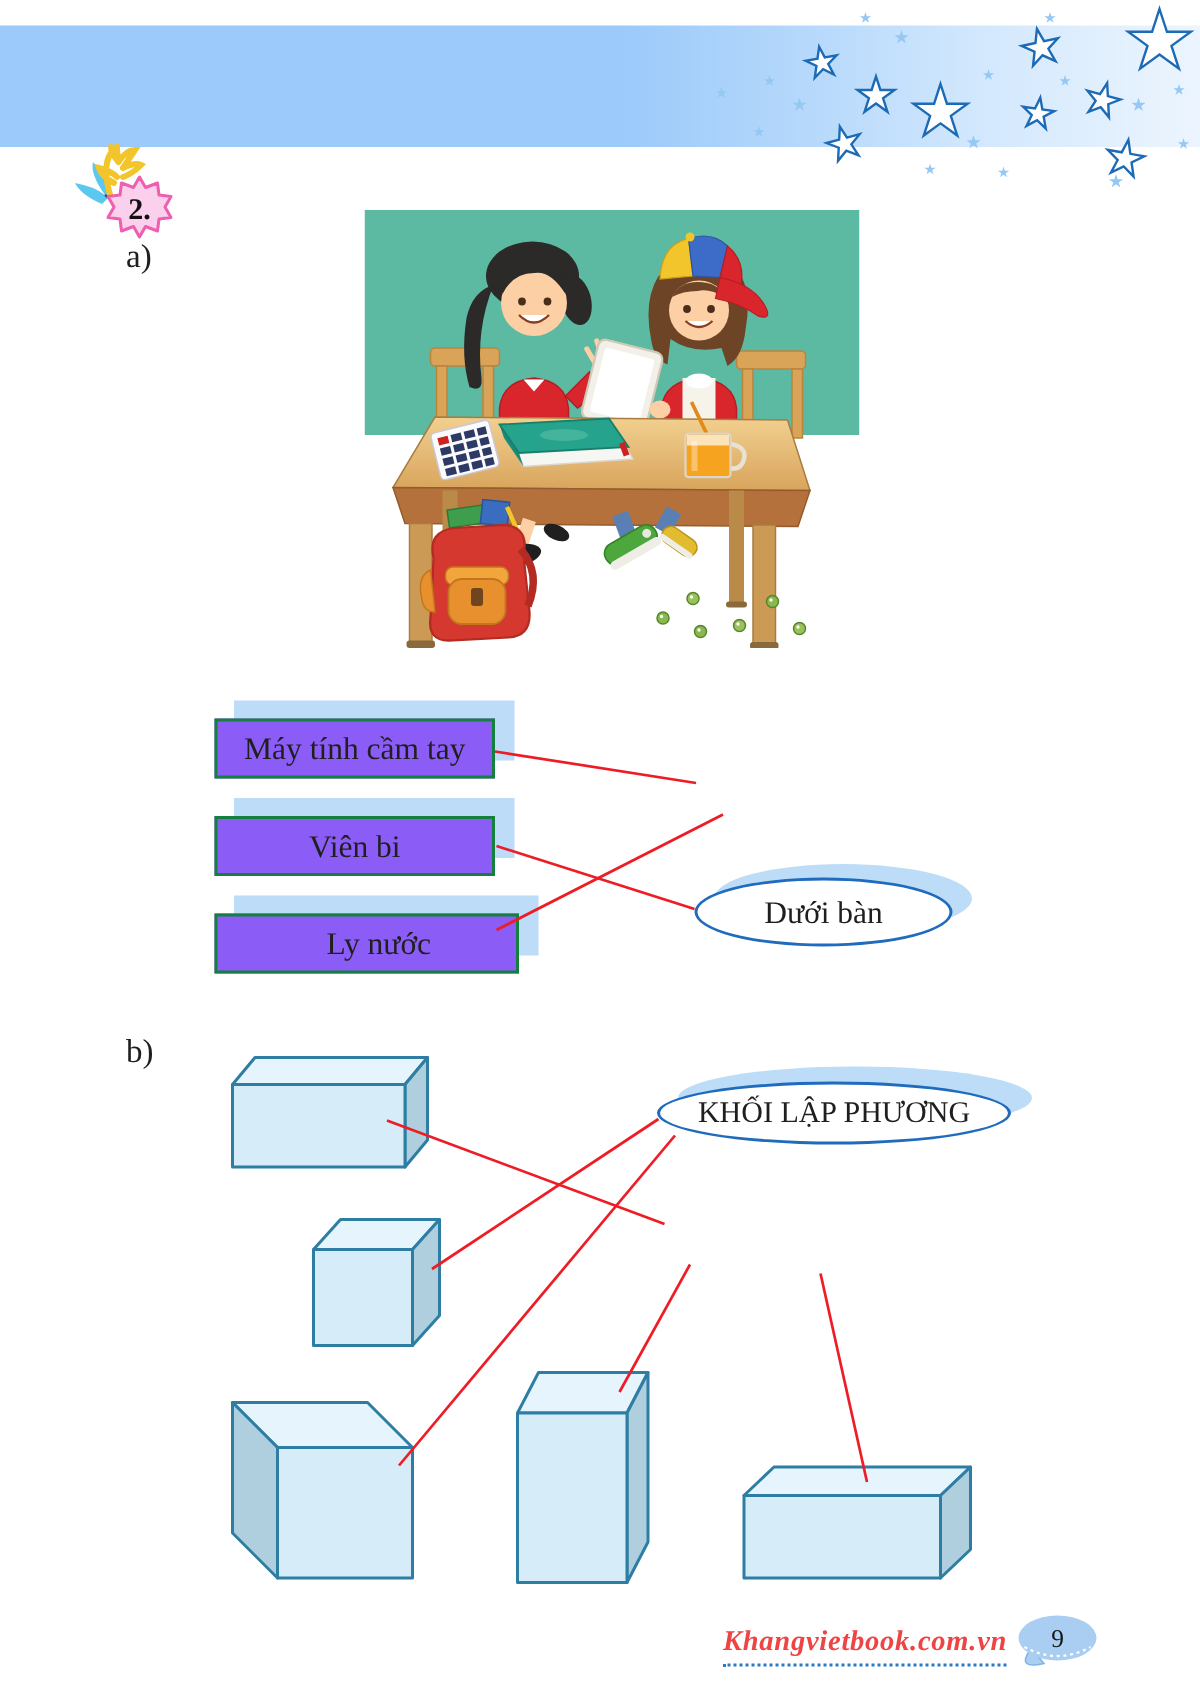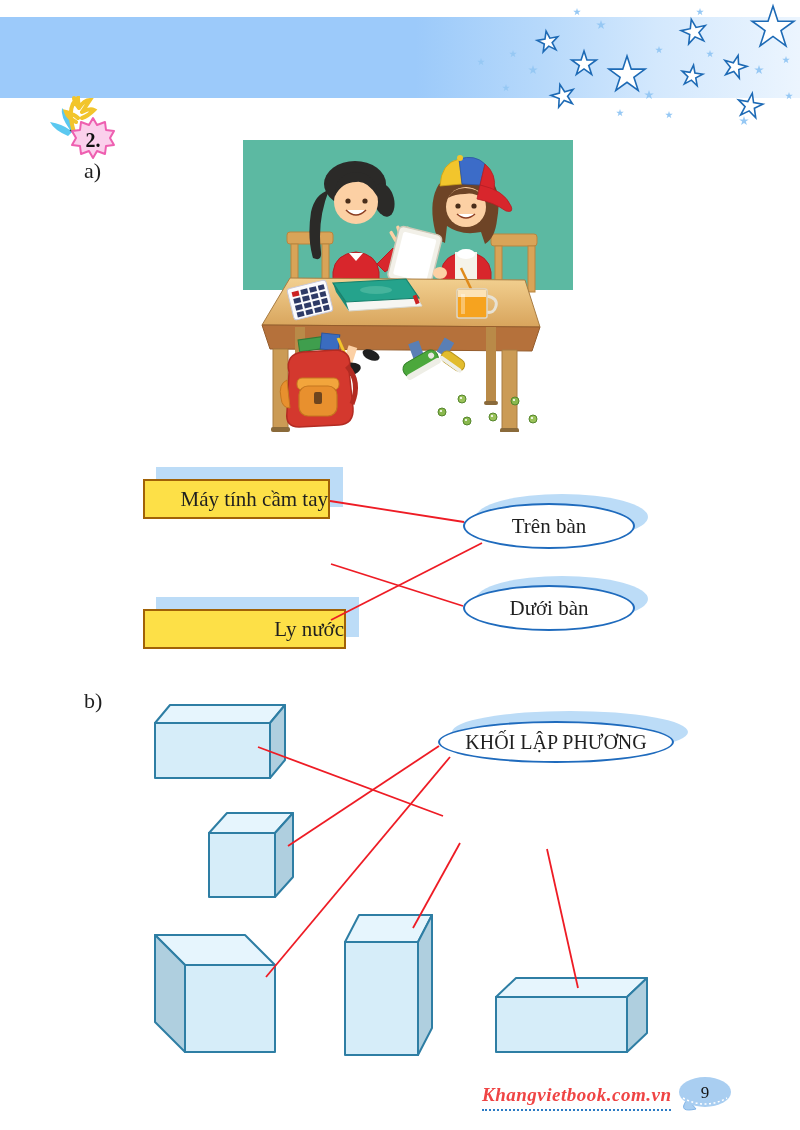--- a/index.html
+++ b/index.html
@@ -22,22 +22,22 @@
     left:76px;top:124px;width:34px;height:32px;display:flex;align-items:center;justify-content:center;
     font-size:20px;font-weight:bold;color:#111;
   }
   .part-label{font-size:22px;color:#1f1f1f;}
   .a-label{left:84px;top:158px;}
   .b-label{left:84px;top:688px;}
   
   .scene{left:243px;top:140px;width:330px;height:292px;}
   
   .match-box{
-    left:143px;width:183px;height:36px;background:#fde047;border:2px solid #a16207;
-    box-shadow:13px -12px 0 #bcdcf7;display:flex;align-items:center;justify-content:flex-end;
+    left:143px;width:183px;height:36px;background:#8b5cf6;border:2px solid #15803d;
+    box-shadow:13px -12px 0 #bcdcf7;display:flex;align-items:center;justify-content:center;
     font-size:21px;
   }
   .mb1{top:479px;} .mb2{top:544px;} .mb3{top:609px;padding-left:16px;}
   .match-ellipse{
     background:#ffffff;border:2px solid #1f6bbd;border-radius:50%;
     display:flex;align-items:center;justify-content:center;
   }
   .ea{width:168px;height:42px;font-size:21px;box-shadow:13px -9px 0 #bcdcf7;}
   .ea1{left:463px;top:503px;} .ea2{left:463px;top:585px;}
   .eb{font-size:20px;box-shadow:14px -10px 0 #bcdcf7;align-items:center;}
@@ -261,25 +261,25 @@
       <path d="M244,156 Q255,158 253,166 Q251,174 243,172" fill="none" stroke="#e8e2d4" stroke-width="3"></path>
       <rect x="214" y="149" width="30" height="29" rx="2" fill="#f6a31f" stroke="#ddd6c8" stroke-width="1.5"></rect>
       <rect x="215" y="150" width="28" height="7" fill="#fce3b8"></rect>
       <rect x="218" y="154" width="4" height="20" fill="#ffffff" opacity="0.35"></rect>
     </g>
   </svg>
 
   <div class="abs match-box mb1">
     <span>Máy tính cầm tay</span>
   </div>
+  <div class="abs match-box mb2">
+    <span>Viên bi</span>
+  </div>
   <div class="abs match-box mb3">
     <span>Ly nước</span>
-  </div>
-  <div class="abs match-ellipse ea ea1">
-    <span>Trên bàn</span>
   </div>
   <div class="abs match-ellipse ea ea2">
     <span>Dưới bàn</span>
   </div>
 
   <div class="abs part-label b-label">b)</div>
 
   <svg class="abs overlay shapes-layer" viewBox="0 0 800 1130">
     <g>
       <polygon class="shape-top" points="155,723 170,705 285,705 270,723"></polygon>

